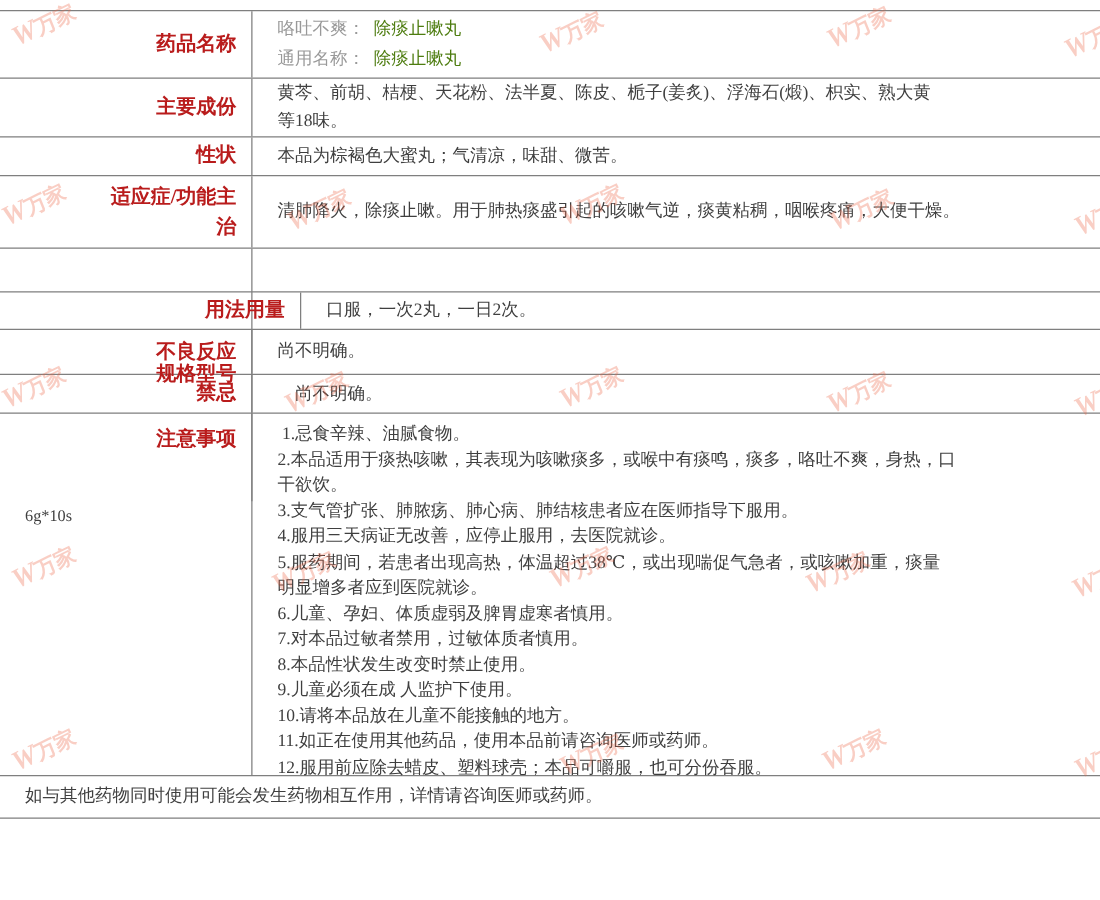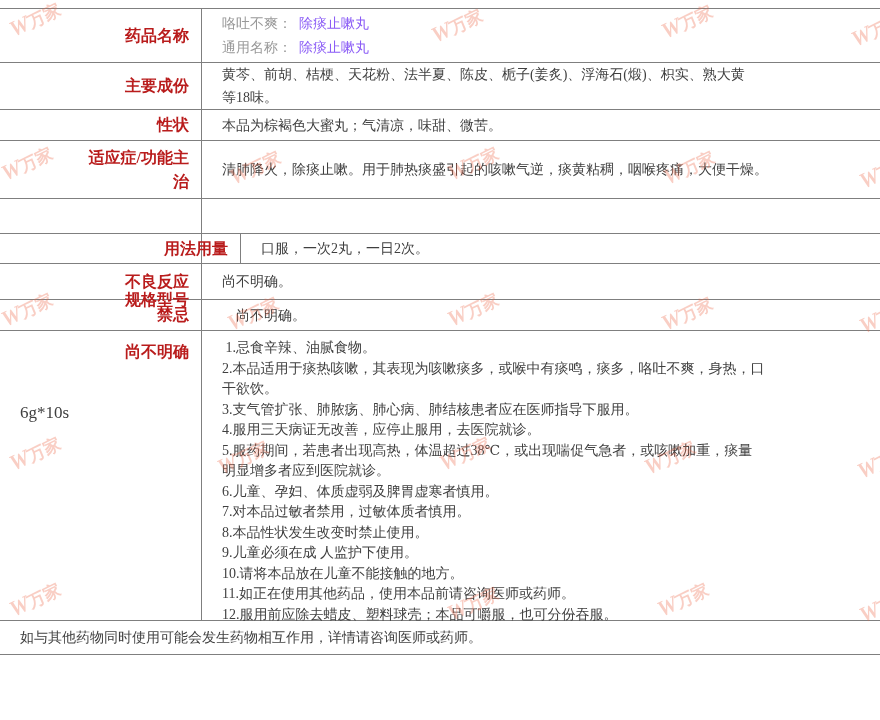--- a/index.html
+++ b/index.html
@@ -40,22 +40,22 @@
   .r5{height:35px;flex-direction:column;}
   .r6{height:30px;padding-left:39px;}
   .r7{height:36px;}
   .r8{height:31px;gap:14px;}
   .r9{height:290px;}
   .r9 .cell-label{align-items:flex-start;padding-top:9px;}
   .r9 .cell-content{justify-content:flex-start;padding-top:7px;line-height:20.5px;}
   .r10{height:34px;}
   .nameline{line-height:24px;}
   .pfx{color:#999999;}
-  .val{color:#8b5cf6;margin-left:7px;}
-  .spec-text{font-size:17px;}
+  .val{color:#4d7c0f;margin-left:7px;}
+  .spec-text{font-size:13px;}
 </style>
 </head>
 <body>
 
 <div class="page">
 
   <div class="drug-table">
 
     <div class="row r1">
       <div class="cell-label">
@@ -130,21 +130,21 @@
       <div class="cell-label">
         <span class="lbl">禁忌</span>
       </div>
       <div class="cell-content">
         <div class="content-text">尚不明确。</div>
       </div>
     </div>
 
     <div class="row r9">
       <div class="cell-label">
-        <span class="lbl">尚不明确</span>
+        <span class="lbl">注意事项</span>
       </div>
       <div class="cell-content">
         <div class="content-text"> 1.忌食辛辣、油腻食物。
 2.本品适用于痰热咳嗽，其表现为咳嗽痰多，或喉中有痰鸣，痰多，咯吐不爽，身热，口
 干欲饮。
 3.支气管扩张、肺脓疡、肺心病、肺结核患者应在医师指导下服用。
 4.服用三天病证无改善，应停止服用，去医院就诊。
 5.服药期间，若患者出现高热，体温超过38℃，或出现喘促气急者，或咳嗽加重，痰量
 明显增多者应到医院就诊。
 6.儿童、孕妇、体质虚弱及脾胃虚寒者慎用。

